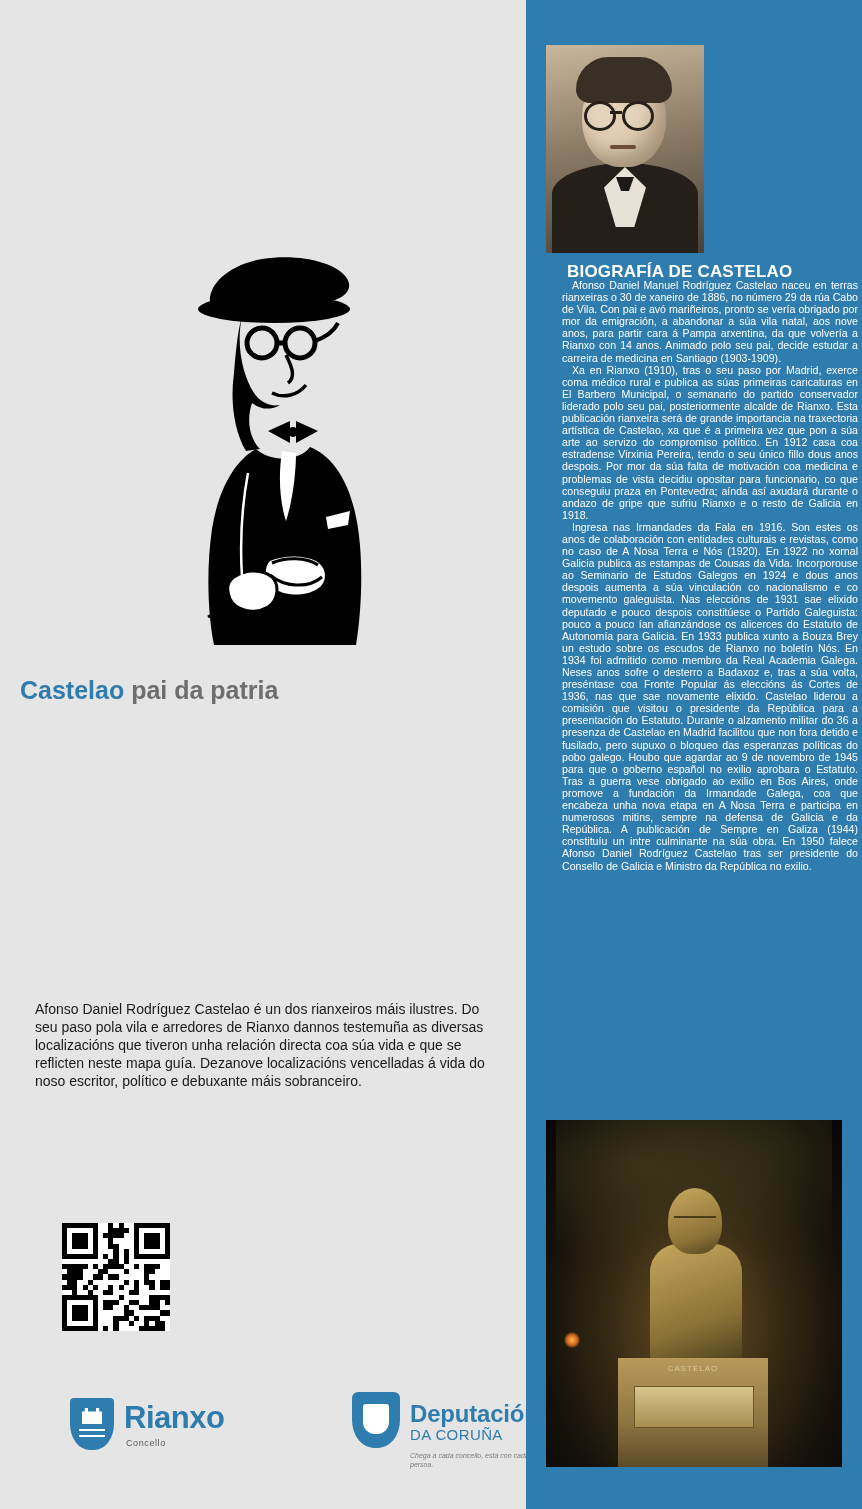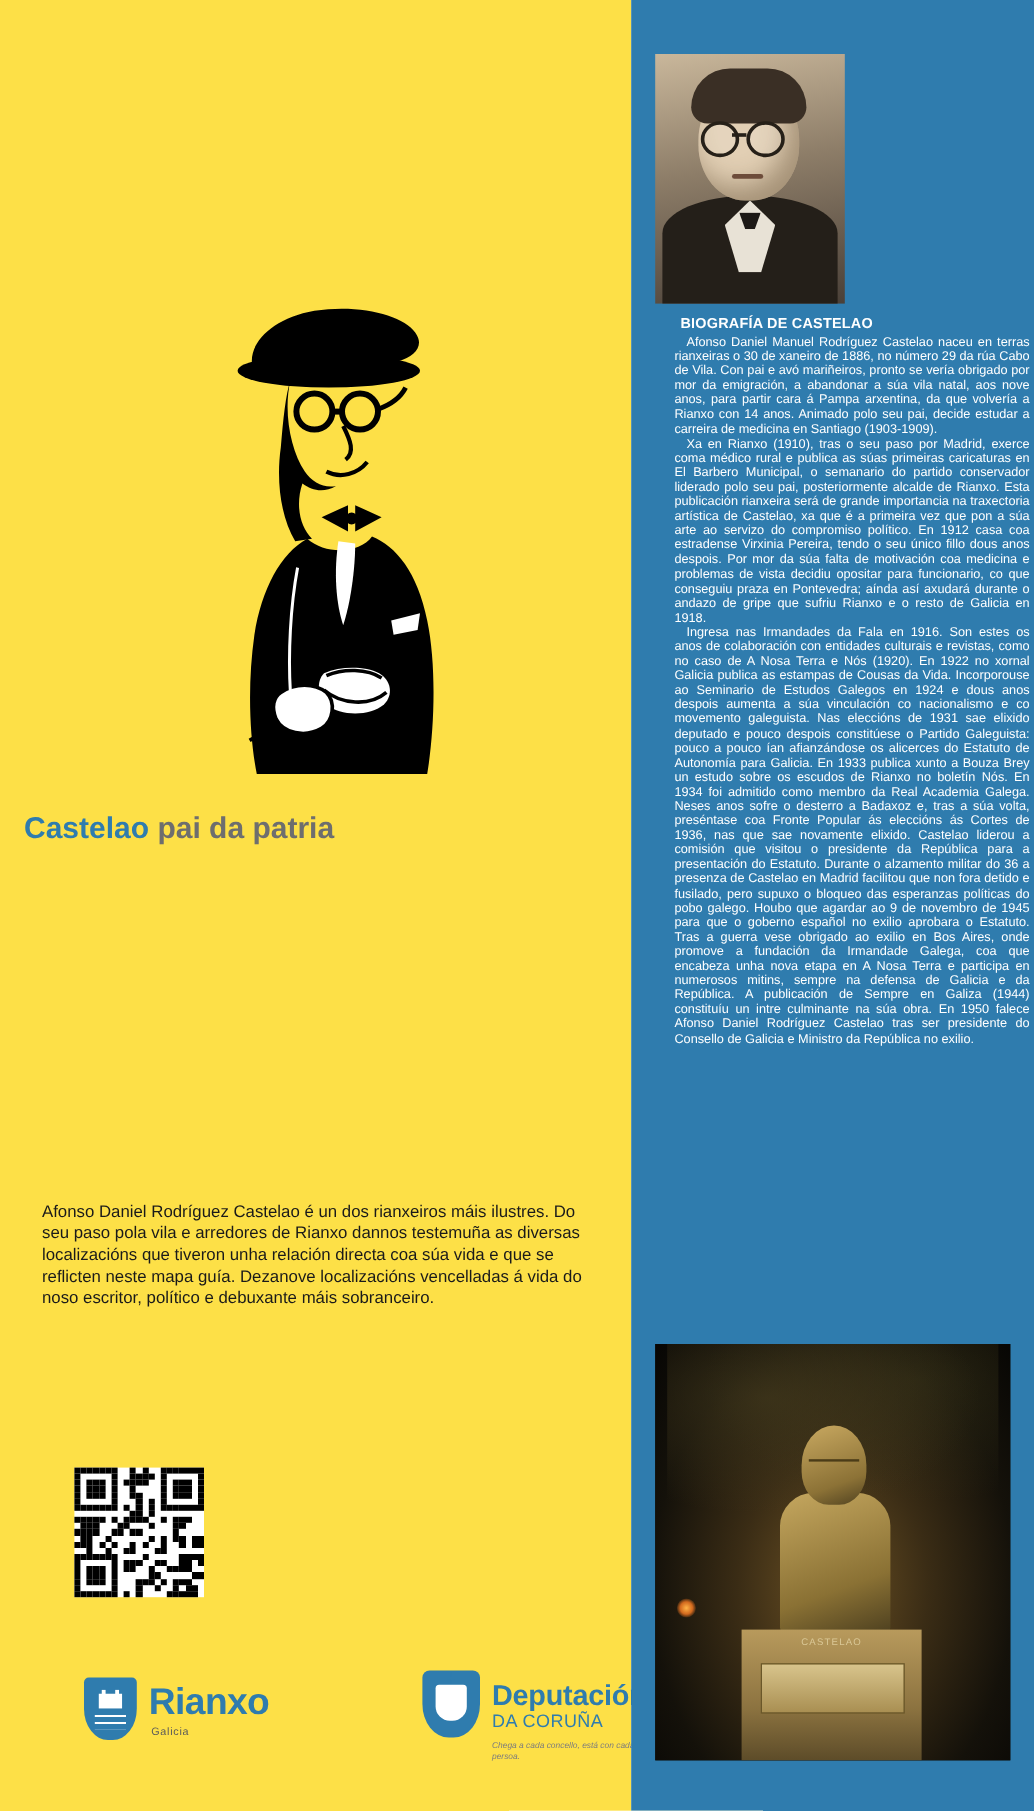--- a/index.html
+++ b/index.html
@@ -127,21 +127,21 @@
     background: #1d1916;
     clip-path: polygon(0 0, 100% 0, 72% 100%, 28% 100%);
   }
 
   .bio-title {
     position: absolute;
     left: 0;
     top: 262px;
     width: 296px;
     color: #ffffff;
-    font-size: 12px;
+    font-size: 17px;
     font-weight: bold;
     letter-spacing: .2px;
     padding-left: 21px;
   }
   .bio-body {
     position: absolute;
     left: 0;
     top: 279px;
     width: 296px;
     color: #ffffff;
@@ -243,21 +243,21 @@
     opacity: .75;
   }
 
   
   .left-area {
     position: absolute;
     left: 0;
     top: 0;
     width: 526px;
     height: 1509px;
-    background: #fde047;
+    background: #e5e5e5;
   }
 
   
   .silhouette {
     position: absolute;
     left: 150px;
     top: 225px;
     width: 260px;
     height: 430px;
   }
@@ -920,21 +920,21 @@
           <i></i>
         </div>
     </div>
 
     <div class="logo-rianxo">
       <div class="shield">
         <div class="tower"></div>
         <div class="waves"></div>
       </div>
       <div class="name">Rianxo</div>
-      <div class="sub">Galicia</div>
+      <div class="sub">Concello</div>
     </div>
 
     <div class="logo-dep">
       <div class="dep-shield">
         <div class="cross"></div>
         <div class="inner"></div>
       </div>
       <div class="dep-name">Deputación</div>
       <div class="dep-sub">DA CORUÑA</div>
       <div class="dep-tag">Chega a cada concello,

